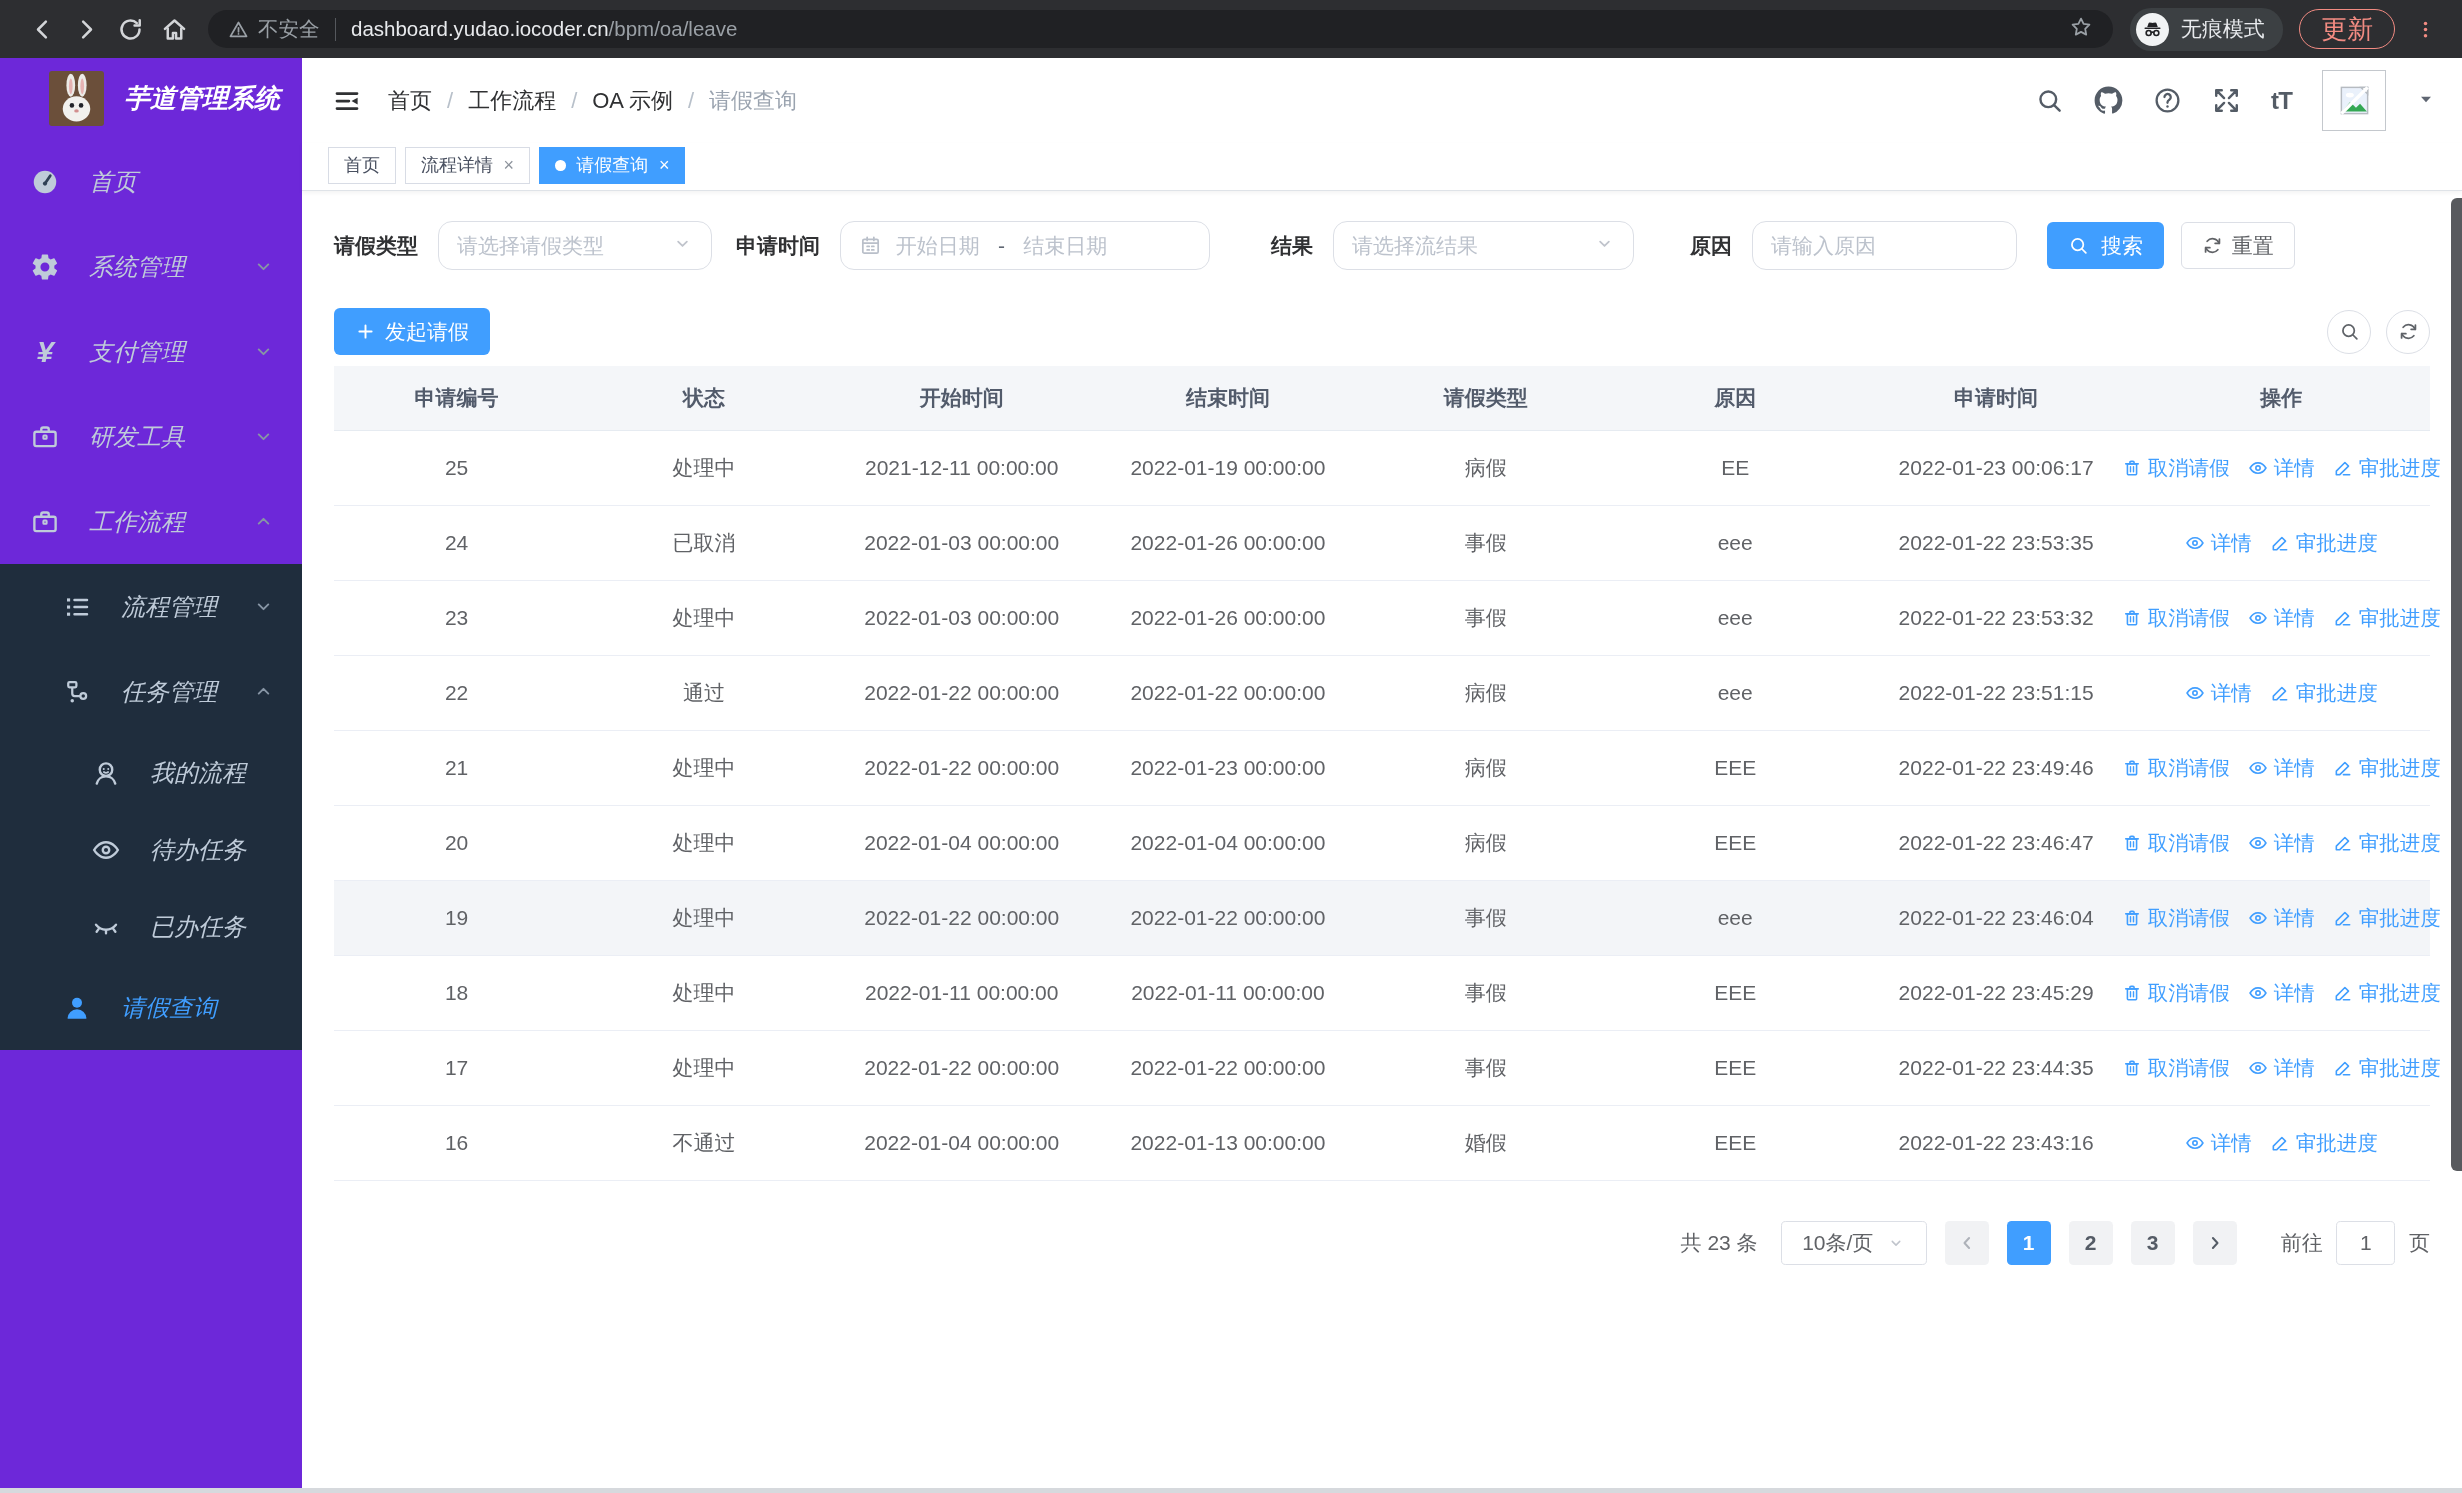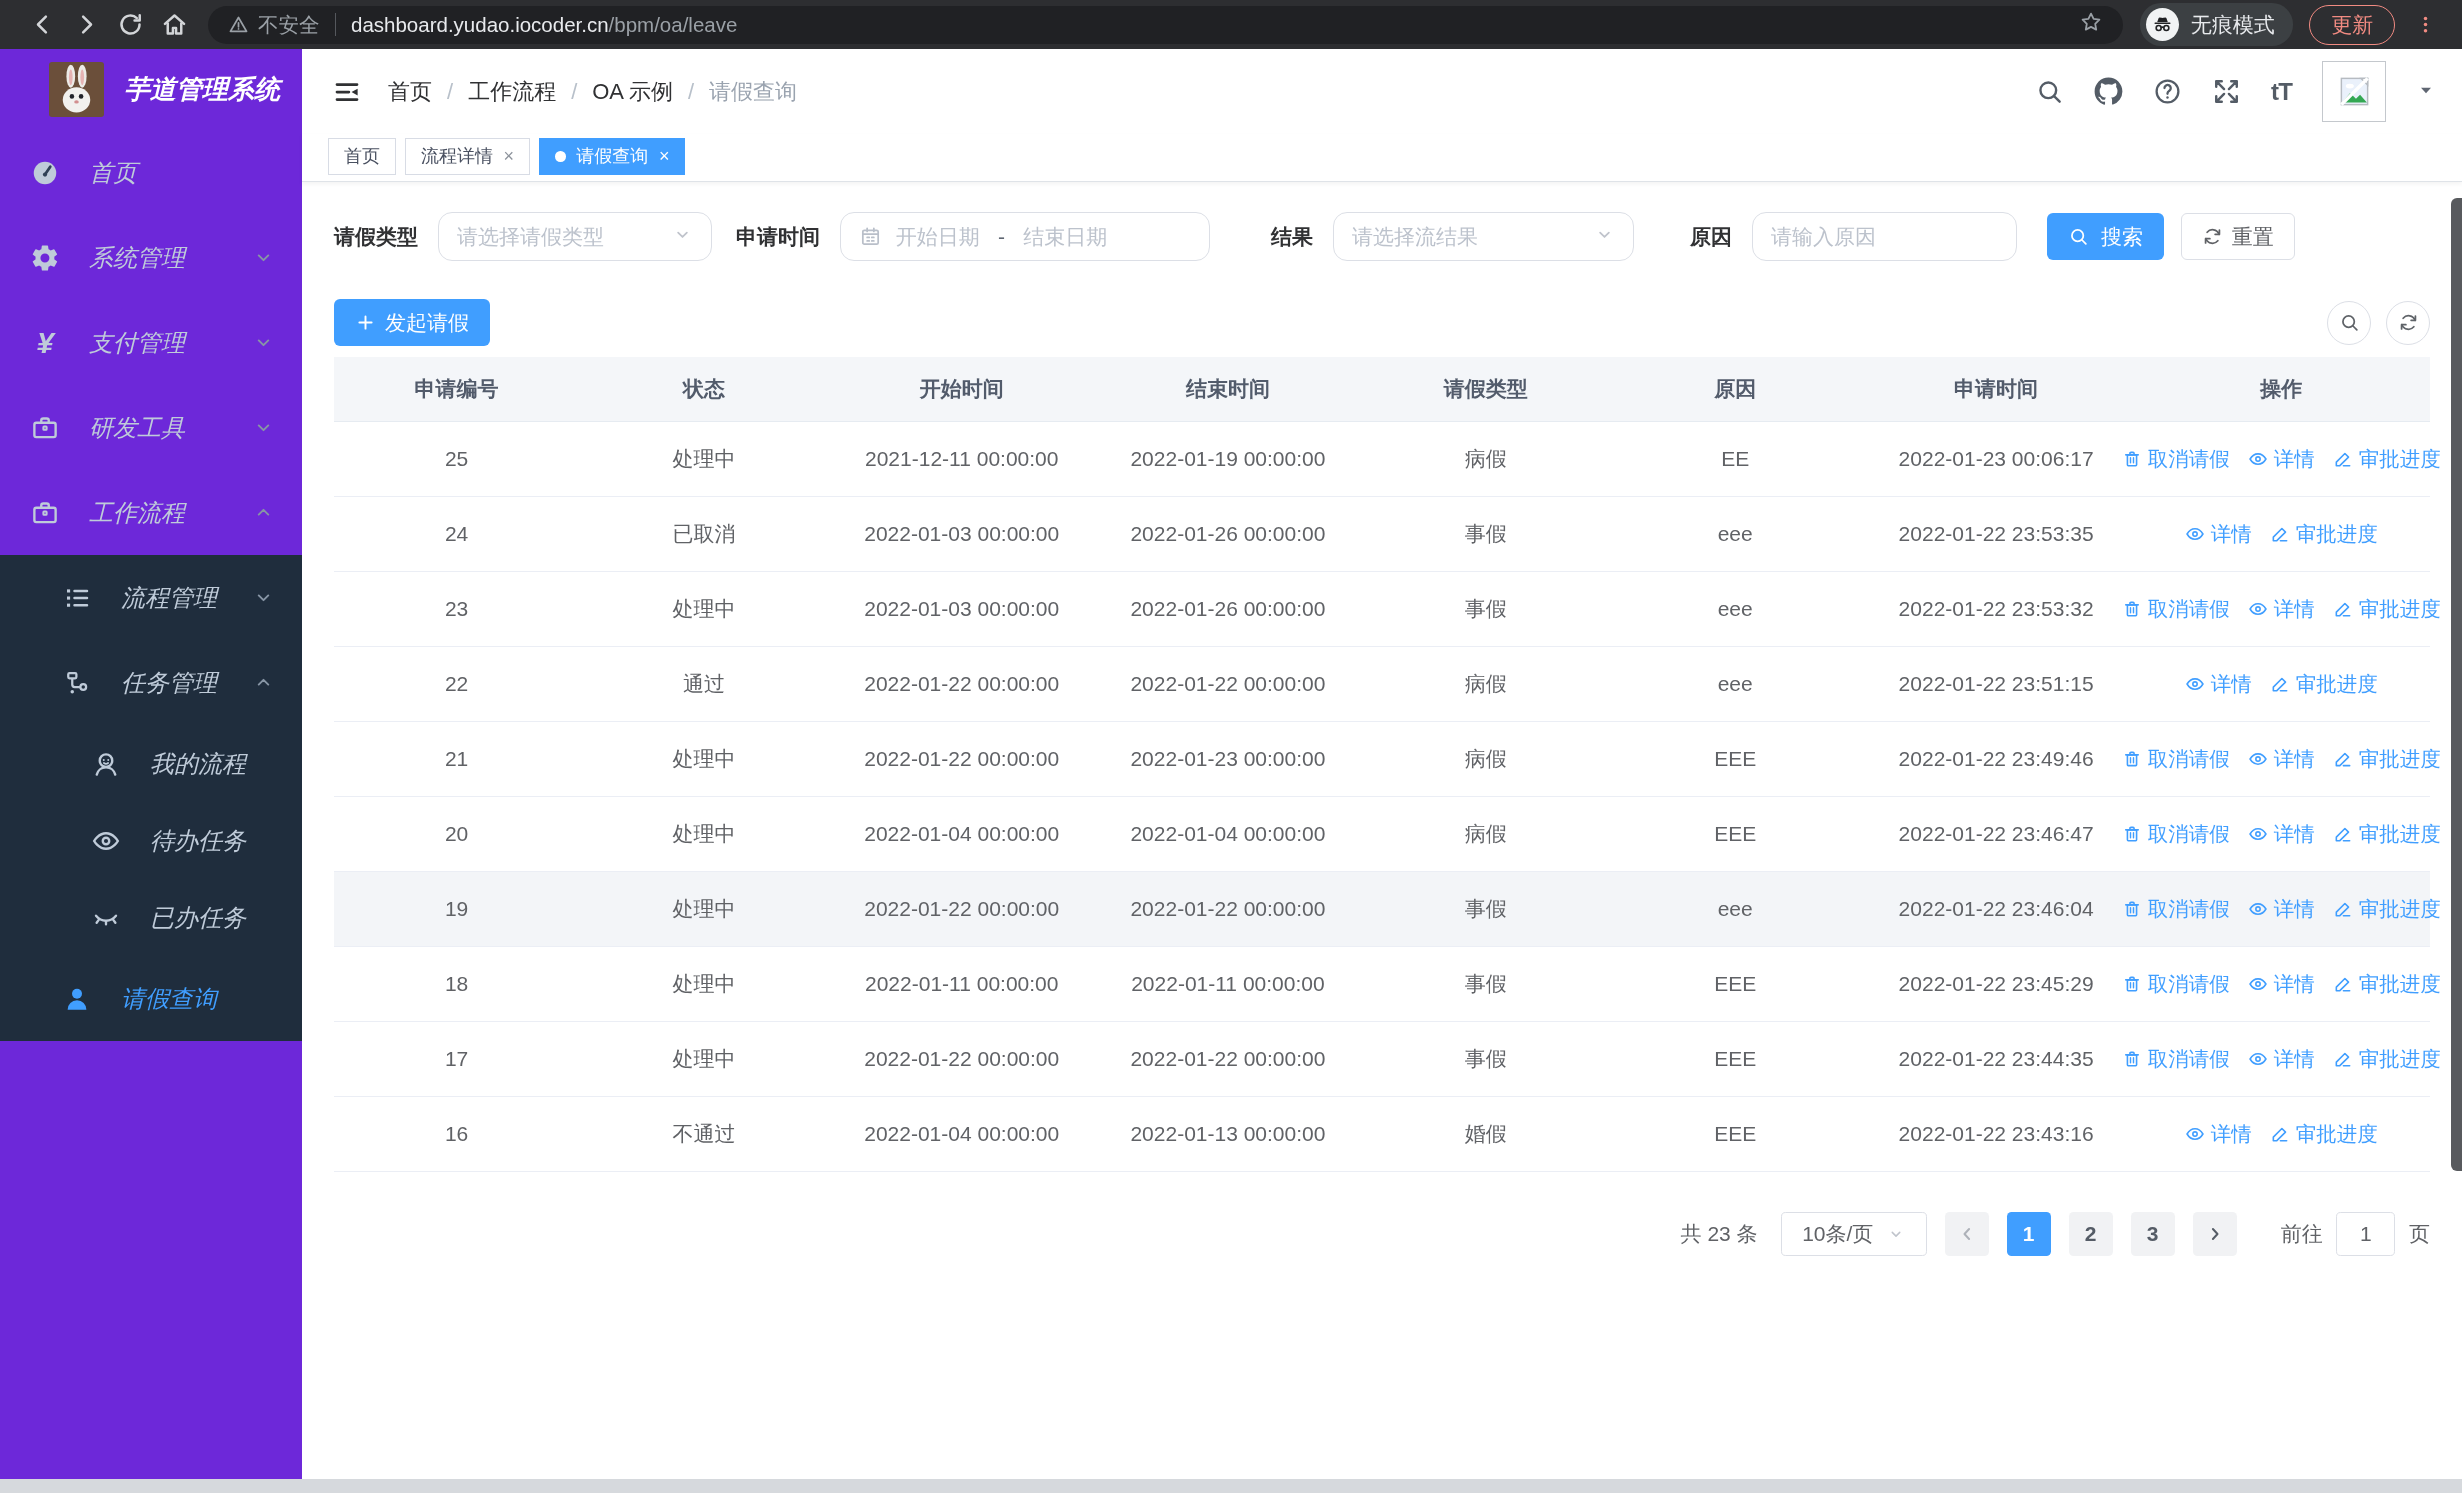--- a/index.html
+++ b/index.html
@@ -3,35 +3,35 @@
 <meta charset="utf-8">
 <style>
   * { margin:0; padding:0; box-sizing:border-box; }
   html,body { width:2462px; height:1494px; overflow:hidden; }
   body { font-family:"Liberation Sans","DejaVu Sans",sans-serif; background:#fff; }
   .screen { position:relative; width:2462px; height:1494px; overflow:hidden; }
   .ic { width:24px; height:24px; flex-shrink:0; }
   .char-ic { font-weight:700; }
 
   
-  .browser-bar { height:49px; background:#2d2e31; display:flex; align-items:center; padding:0 20px; }
+  .browser-bar { height:58px; background:#2d2e31; display:flex; align-items:center; padding:0 20px; }
   .bnav { width:44px; height:44px; display:flex; align-items:center; justify-content:center; color:#d3d5d8; border-radius:50%; }
   .bnav .ic { width:27px; height:27px; }
   .omnibox { flex:1; height:38px; background:#202124; border-radius:20px; margin:0 16.7px 0 12px; display:flex; align-items:center; padding:0 20px; font-size:20.5px; }
   .omni-warn { color:#9aa0a6; display:flex; align-items:center; gap:9px; }
   .omni-warn .ic { width:21px; height:21px; }
   .omni-div { width:1.5px; height:23px; background:#55585d; margin:0 15px; }
   .url-host { color:#e8eaed; }
   .url-path { color:#9aa0a6; }
   .omni-star { margin-left:auto; color:#9aa0a6; }
   .omni-star .ic { width:24px; height:24px; }
   .incog-pill { height:43px; background:#3c4043; border-radius:21px; display:flex; align-items:center; gap:12px; padding:4.6px 18px 4.6px 6px; color:#e8eaed; font-size:21px; }
   .incog-circle { width:33px; height:33px; border-radius:50%; background:#f1f3f4; color:#202124; display:flex; align-items:center; justify-content:center; }
   .incog-circle .ic { width:23px; height:23px; }
-  .update-pill { height:40px; border:1.5px solid #f28b82; border-radius:20.5px; color:#f28b82; font-size:21px; display:flex; align-items:center; padding:0 21px; margin-left:16.7px; }
+  .update-pill { height:40px; border:1.5px solid #f28b82; border-radius:20.5px; color:#f28b82; font-size:26px; display:flex; align-items:center; padding:0 21px; margin-left:16.7px; }
   .menu-dots { margin-left:13.7px; color:#f28b82; width:33px; height:43px; display:flex; align-items:center; justify-content:center; }
   .menu-dots .ic { width:21px; height:21px; }
 
   
   .app { display:flex; height:1430px; }
   .sidebar { width:302px; flex-shrink:0; background:#6d28d9; color:#bfcbd9; overflow:hidden;font-style:italic; }
   .logo-row { height:81px; display:flex; align-items:center; padding-left:49px; gap:20px; }
   .logo-img { width:55px; height:55px; border-radius:3px; overflow:hidden; flex-shrink:0; }
   .logo-img svg { width:55px; height:55px; display:block; }
   .logo-title { font-size:26px; font-weight:700; color:#fff; white-space:nowrap; }

